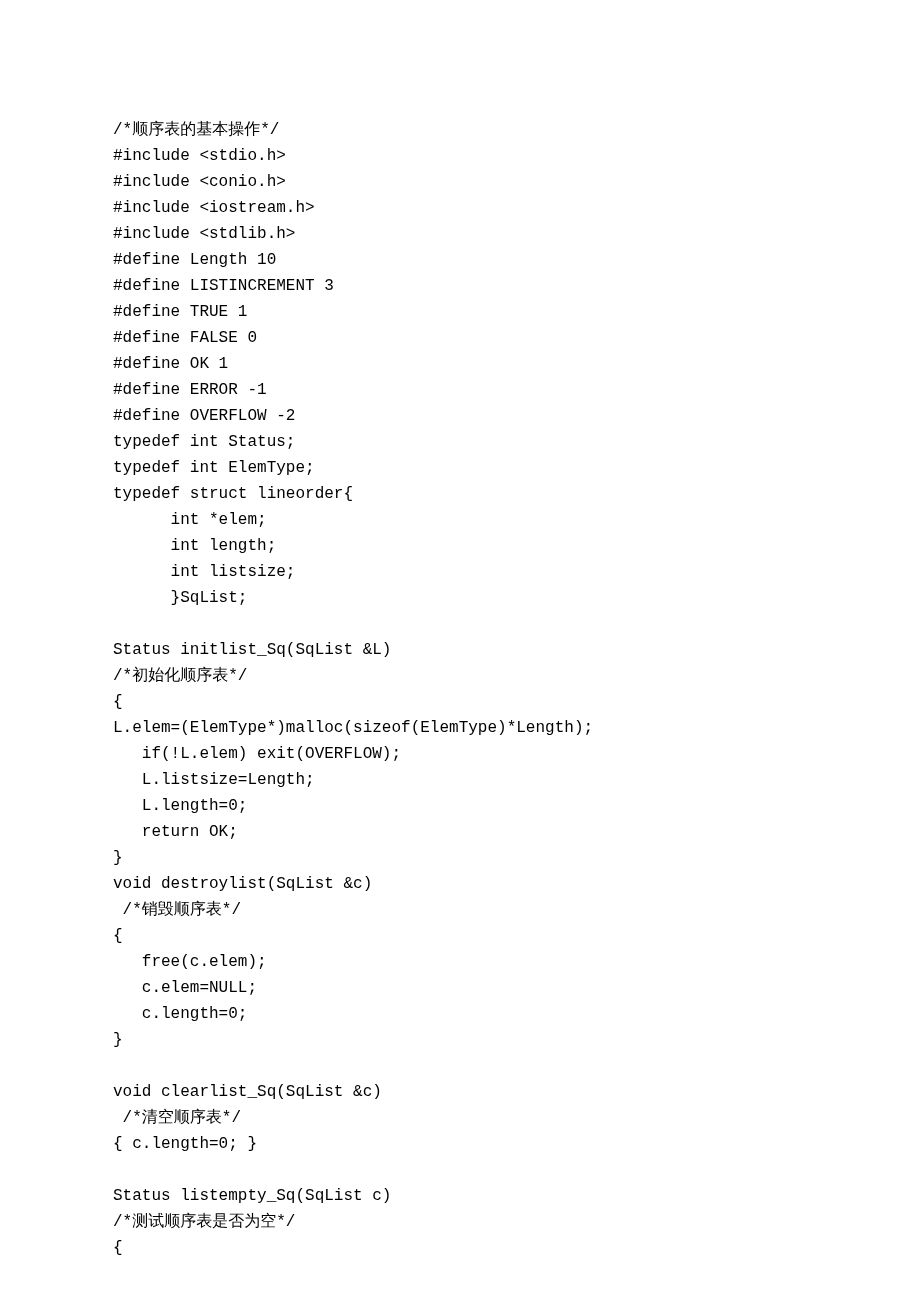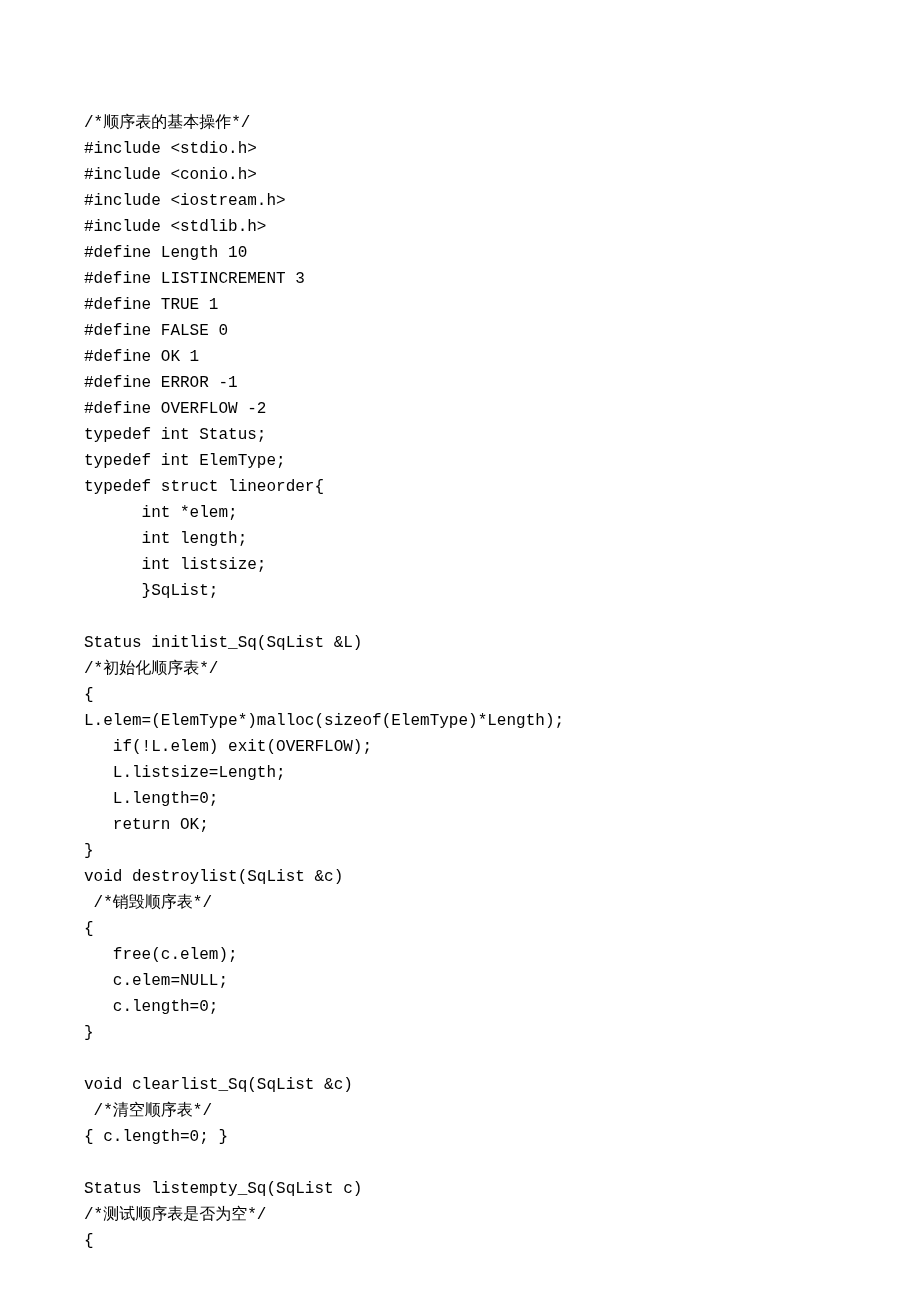--- a/index.html
+++ b/index.html
@@ -7,20 +7,21 @@
     margin: 0;
     padding: 0;
     width: 920px;
     height: 1302px;
     font-family: "SimSun", "NSimSun", "Courier New", monospace;
     font-size: 16px;
     line-height: 26px;
     color: #000000;
   }
   .page {
-    padding: 110px 0 0 84px;
+    padding: 110px 0 0 113px;
     white-space: pre;
+    margin-top: 7px;
   }
 </style>
 </head>
 <body>
 
 <div class="page" id="code-container"><div>/*顺序表的基本操作*/</div><div>#include &lt;stdio.h&gt;</div><div>#include &lt;conio.h&gt;</div><div>#include &lt;iostream.h&gt;</div><div>#include &lt;stdlib.h&gt;</div><div>#define Length 10</div><div>#define LISTINCREMENT 3</div><div>#define TRUE 1</div><div>#define FALSE 0</div><div>#define OK 1</div><div>#define ERROR -1</div><div>#define OVERFLOW -2</div><div>typedef int Status;</div><div>typedef int ElemType;</div><div>typedef struct lineorder{</div><div>      int *elem;</div><div>      int length;</div><div>      int listsize;</div><div>      }SqList;</div><div>&nbsp;</div><div>Status initlist_Sq(SqList &amp;L)</div><div>/*初始化顺序表*/</div><div>{</div><div>L.elem=(ElemType*)malloc(sizeof(ElemType)*Length);</div><div>   if(!L.elem) exit(OVERFLOW);</div><div>   L.listsize=Length;</div><div>   L.length=0;</div><div>   return OK;</div><div>}</div><div>void destroylist(SqList &amp;c)</div><div> /*销毁顺序表*/</div><div>{</div><div>   free(c.elem);</div><div>   c.elem=NULL;</div><div>   c.length=0;</div><div>}</div><div>&nbsp;</div><div>void clearlist_Sq(SqList &amp;c)</div><div> /*清空顺序表*/</div><div>{ c.length=0; }</div><div>&nbsp;</div><div>Status listempty_Sq(SqList c)</div><div>/*测试顺序表是否为空*/</div><div>{</div></div>
 
 </body></html>

